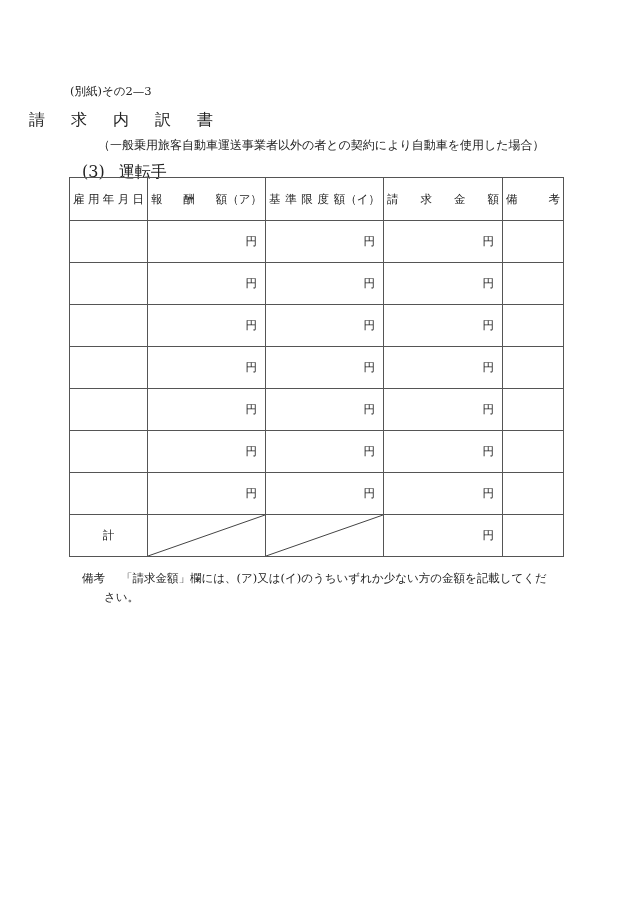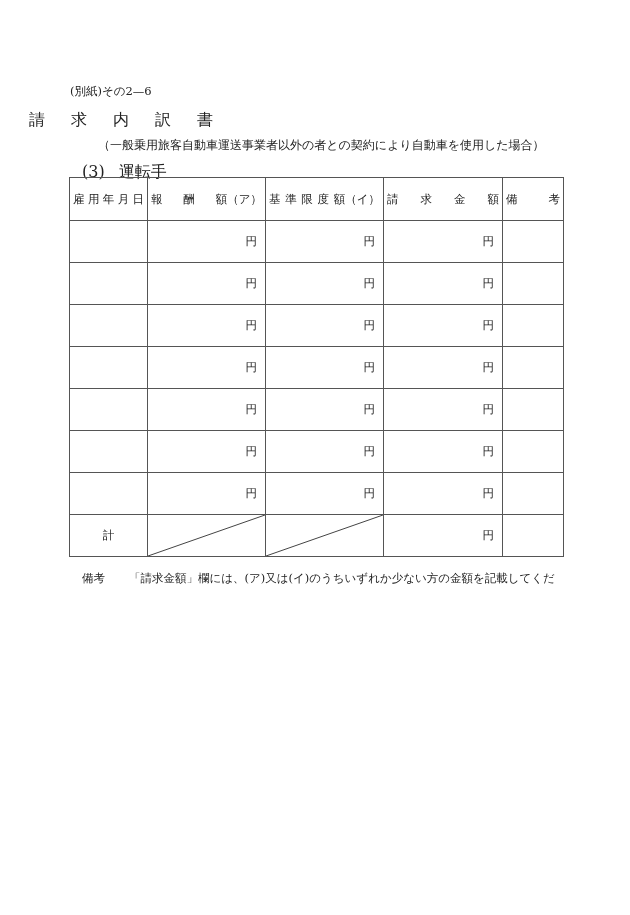--- a/index.html
+++ b/index.html
@@ -12,27 +12,27 @@
   .section { left:82px; top:162px; font-size:16px; }
   .section .num { margin-right:14px; }
   table.grid { position:absolute; left:69px; top:177px; border-collapse:collapse; font-size:11.5px; table-layout:fixed; }
   table.grid td { border:1px solid #555; padding:0 3px; height:42px; box-sizing:border-box; position:relative; }
   table.grid tr.head td { height:43px; }
   .jus { display:flex; justify-content:space-between; }
   .yen { text-align:right; padding-right:8px !important; }
   .center { text-align:center; }
   svg.diag { position:absolute; left:0; top:0; width:100%; height:100%; }
   .note { left:82px; top:569px; font-size:11.5px; line-height:19px; width:480px; }
-  .note .lbl { margin-right:24px; }
+  .note .lbl { margin-right:16px; }
   .note .cont { display:block; padding-left:22px; }
 </style>
 </head>
 <body>
 
-<div class="abs ref">(別紙)その2—6</div>
+<div class="abs ref">(別紙)その2—3</div>
 
 <div class="abs title">
   <span>請</span><span>求</span><span>内</span><span>訳</span><span>書</span>
 </div>
 
 <div class="abs subtitle">（一般乗用旅客自動車運送事業者以外の者との契約により自動車を使用した場合）</div>
 
 <div class="abs section">
   <span class="num">(3)</span><span>運転手</span>
 </div>
@@ -149,13 +149,14 @@
           </svg>
         </td>
     <td class="yen">円</td>
     <td></td>
   </tr>
 </tbody>
   </table>
 
 <div class="abs note">
   <span class="lbl">備考</span><span>「請求金額」欄には、(ア)又は(イ)のうちいずれか少ない方の金額を記載してくだ</span>
+  <span class="cont">さい。</span>
 </div>
 
 </body></html>

